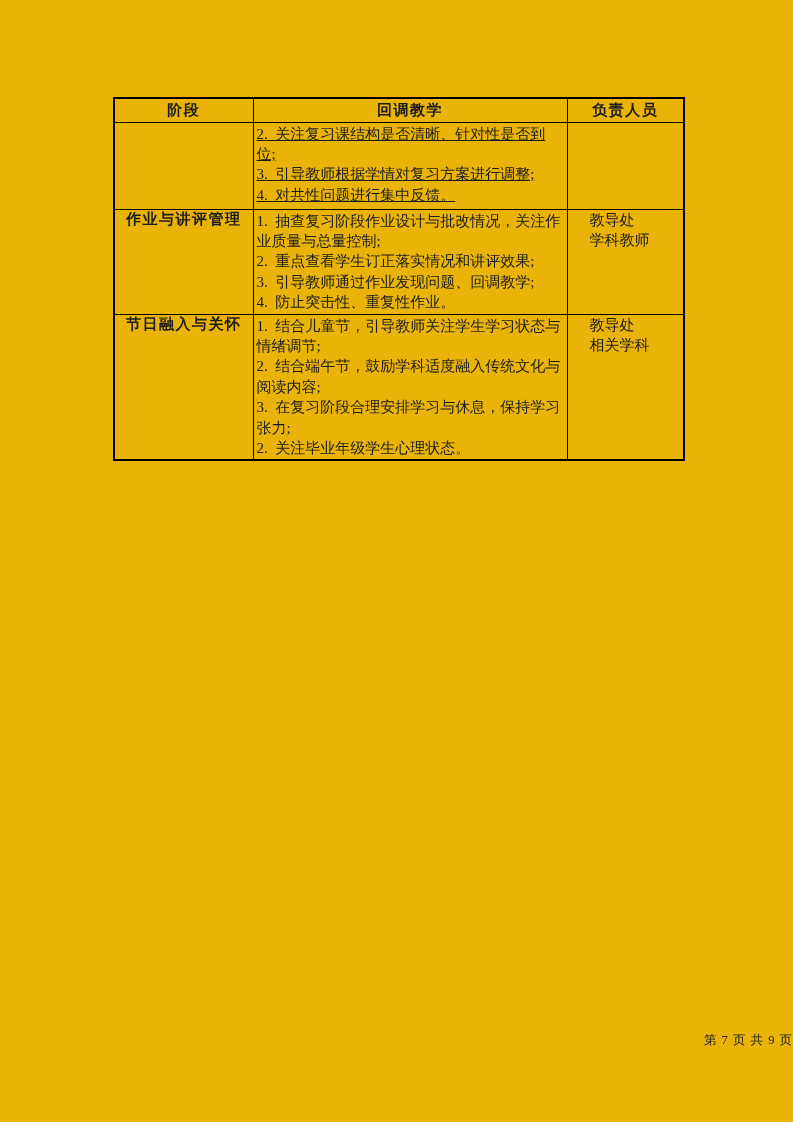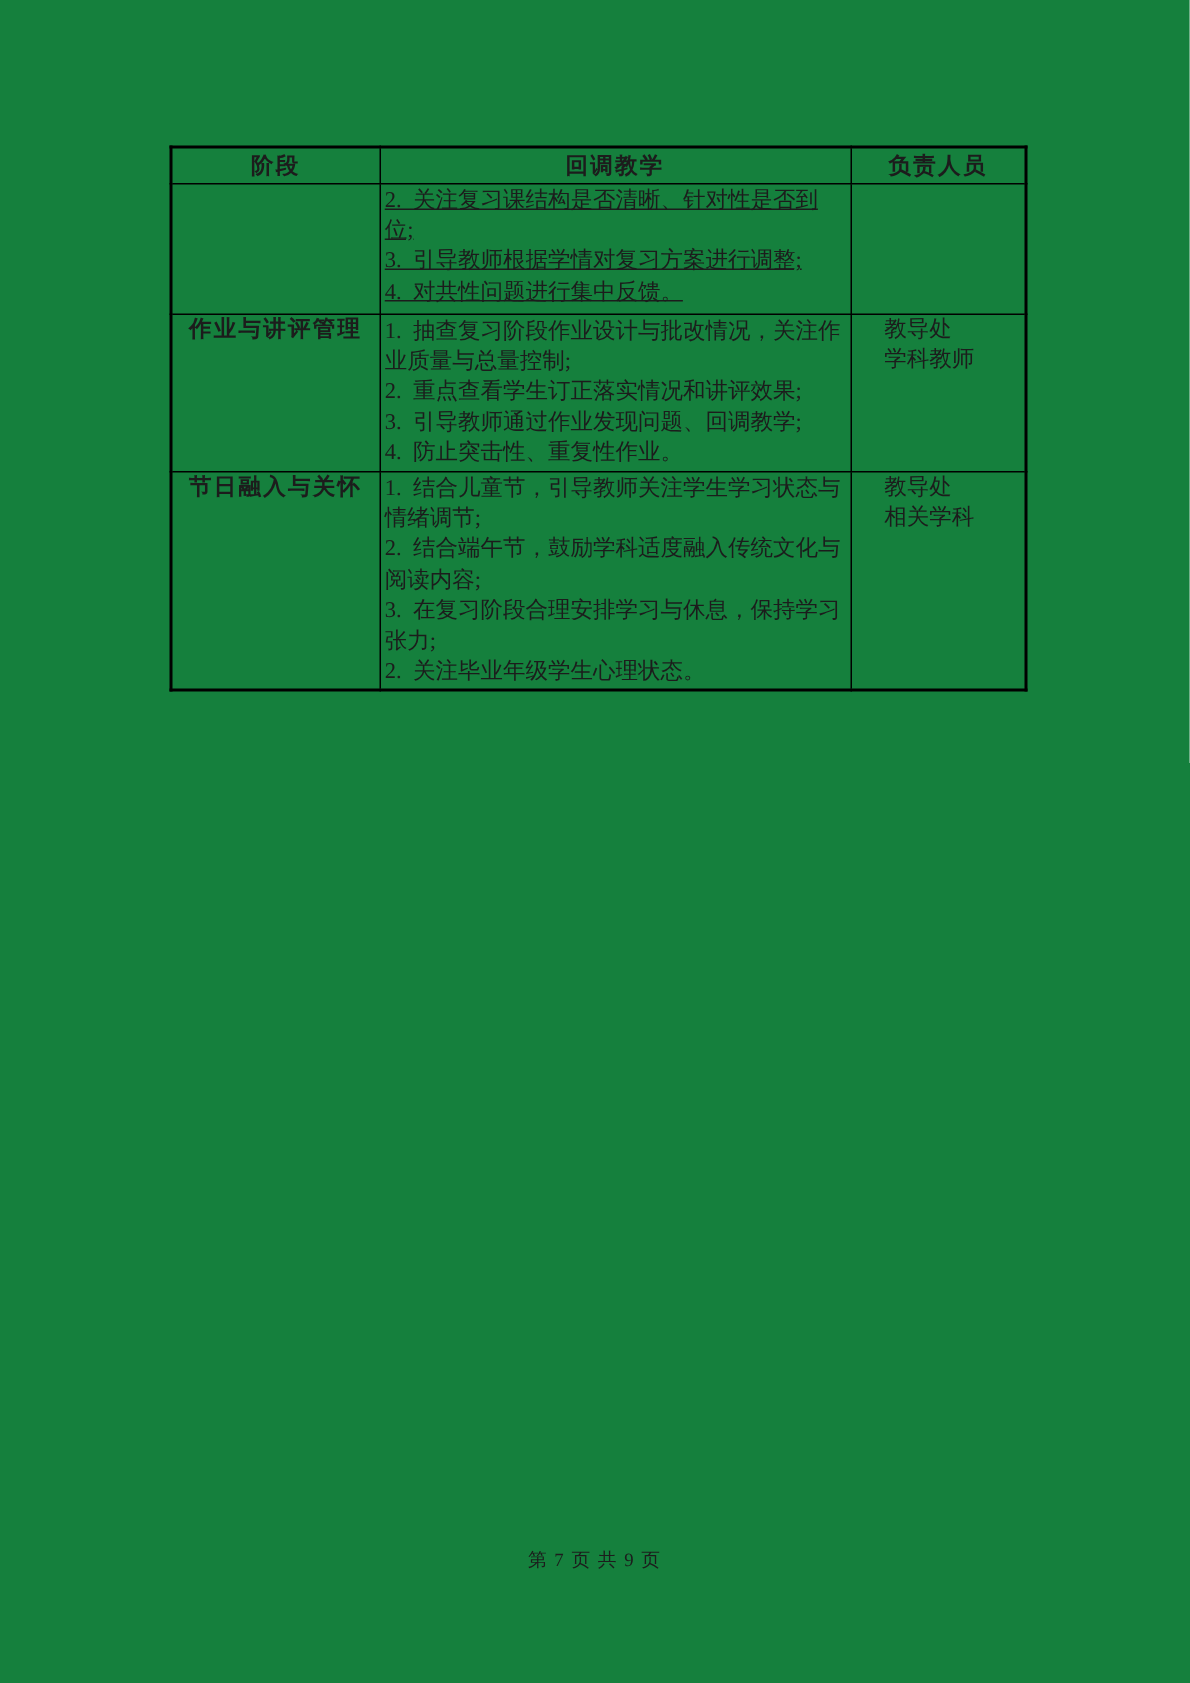--- a/index.html
+++ b/index.html
@@ -5,21 +5,21 @@
   * { margin: 0; padding: 0; box-sizing: border-box; }
   html, body { background: #ffffff; }
   body {
     width: 793px; height: 1122px;
     position: relative;
     font-family: "Liberation Serif", "DejaVu Serif", serif;
     color: #1c1c1c;
     outline: 1px solid #e4e4e4;
     overflow: hidden;
   }
-  .page { position: absolute; inset: 0; background: #15803d; }
+  .page { position: absolute; inset: 0; background: #eab308; }
 
   table.plan {
     position: absolute;
     left: 113px; top: 97px;
     width: 570px;
     border-collapse: collapse;
     table-layout: fixed;
     border: 2px solid #000;
   }
   table.plan th, table.plan td {
@@ -66,21 +66,21 @@
     vertical-align: middle;
     padding-left: 22px;
     line-height: 20.5px;
     font-size: 15.5px;
   }
 
   .footer {
     position: absolute;
     left: 0; right: 0;
     top: 1032px;
-    text-align: center;
+    text-align: right;
     font-size: 12.5px;
     letter-spacing: 1px;
     color: #1c1c1c;
   }
 </style>
 </head>
 <body>
 
 <div class="page">
 

